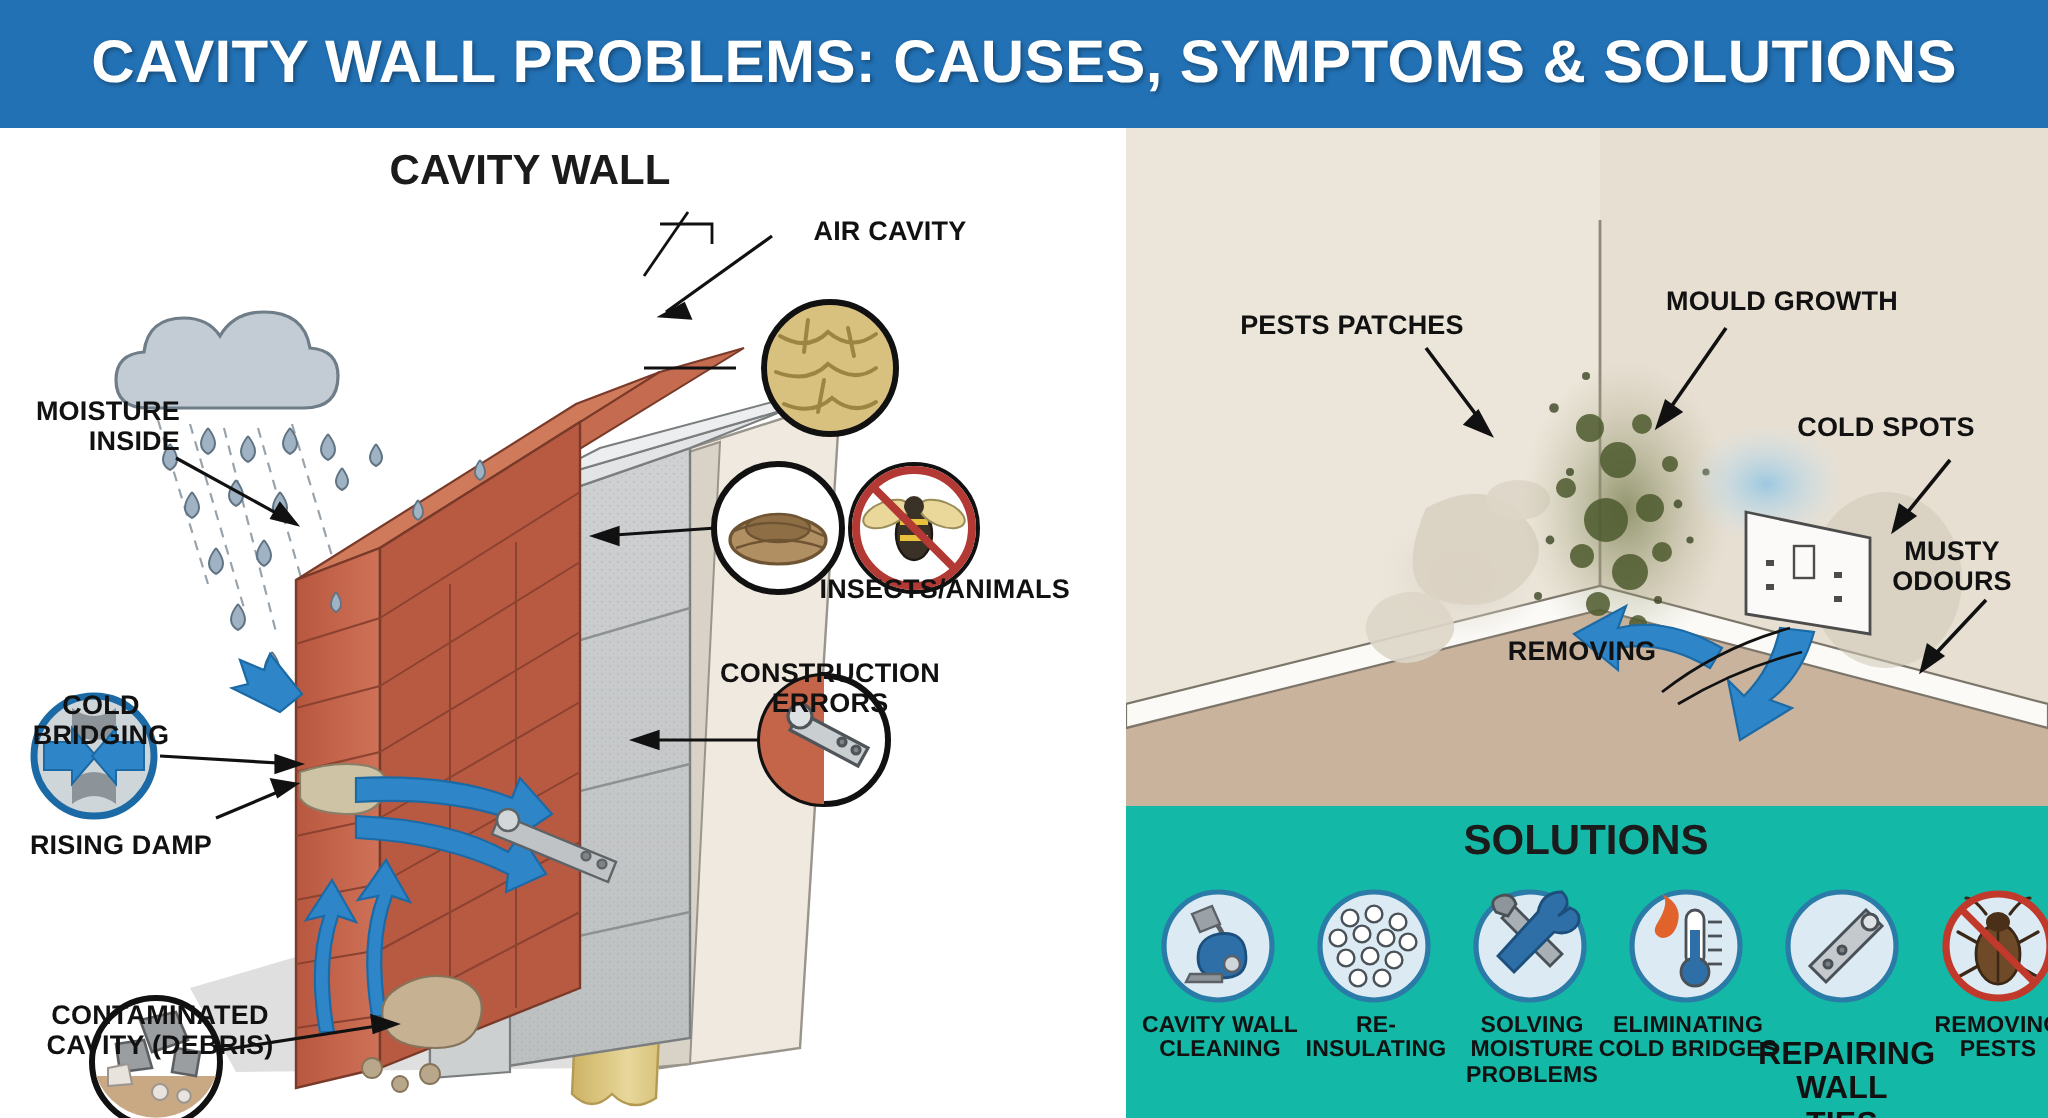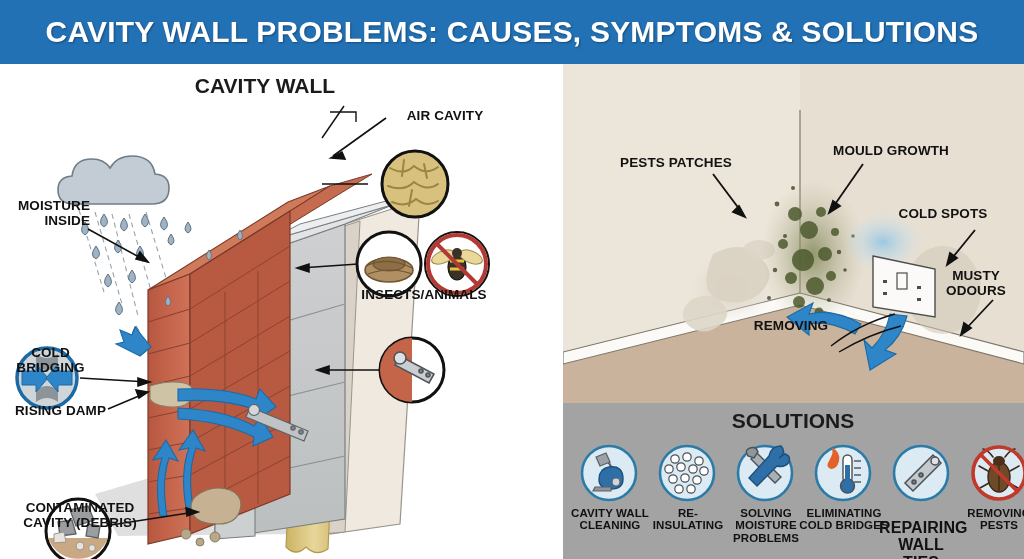--- a/index.html
+++ b/index.html
@@ -11,21 +11,21 @@
   #header{position:absolute;left:0;top:0;width:1024px;height:64px;
           background:#2271b5;display:flex;align-items:center;justify-content:center;}
   #header .ttl{color:#ffffff;font-weight:bold;font-size:30px;letter-spacing:.2px;
                text-shadow:1px 1px 2px rgba(0,0,0,.35);white-space:nowrap;}
 
   
   #left-panel{position:absolute;left:0;top:64px;width:562px;height:495px;background:#ffffff;}
   #right-top{position:absolute;left:563px;top:64px;width:461px;height:339px;
              background:#ece5da;overflow:hidden;}
   #right-bottom{position:absolute;left:563px;top:403px;width:461px;height:156px;
-                background:#a3a3a3;overflow:hidden;}
+                background:#14b8a6;overflow:hidden;}
 
   .sec-title{position:absolute;font-weight:bold;color:#1b1b1b;text-align:center;}
 
   
   .lab{position:absolute;font-weight:bold;color:#111;line-height:1.08;
        font-size:13.5px;letter-spacing:.1px;text-align:center;white-space:pre-line;}
   .lab.r{text-align:right;}
 
   
   .layer{position:absolute;left:0;top:0;}
@@ -299,26 +299,28 @@
             <circle cx="92" cy="484" r="3.4"></circle>
         </g>
       </g>
     </svg>
 
     <div class="sec-title" style="left:135px;top:10px;width:260px;font-size:21px;">CAVITY WALL</div>
 
     <div class="lab r" style="left:0px;top:135px;width:90px;">MOISTURE
 INSIDE</div>
     <div class="lab" style="left:-2px;top:282px;width:105px;">COLD BRIDGING</div>
-    <div class="lab" style="left:8px;top:340px;width:105px;">RISING DAMP</div>
+    <div class="lab" style="left:8px;top:352px;width:105px;">RISING DAMP</div>
     <div class="lab" style="left:10px;top:437px;width:140px;">CONTAMINATED
 CAVITY (DEBRIS)</div>
 
     <div class="lab" style="left:385px;top:45px;width:120px;">AIR CAVITY</div>
-    <div class="lab" style="left:339px;top:224px;width:170px;">INSECTS/ANIMALS</div>
+    <div class="lab" style="left:365px;top:224px;width:170px;text-align:right;">INSECTS/ANIMALS</div>
+    <div class="lab" style="left:345px;top:266px;width:140px;">CONSTRUCTION
+ERRORS</div>
   </div>
 
   <div id="right-top">
     <svg class="layer" width="461" height="339" viewBox="0 0 461 339">
       <defs>
         <radialGradient id="gDamp" cx=".5" cy=".5" r=".5">
           <stop offset="0" stop-color="#d5cec0"></stop>
             <stop offset="1" stop-color="#e7e0d5" stop-opacity="0"></stop>
         </radialGradient>
         <radialGradient id="gCold" cx=".5" cy=".5" r=".5">

